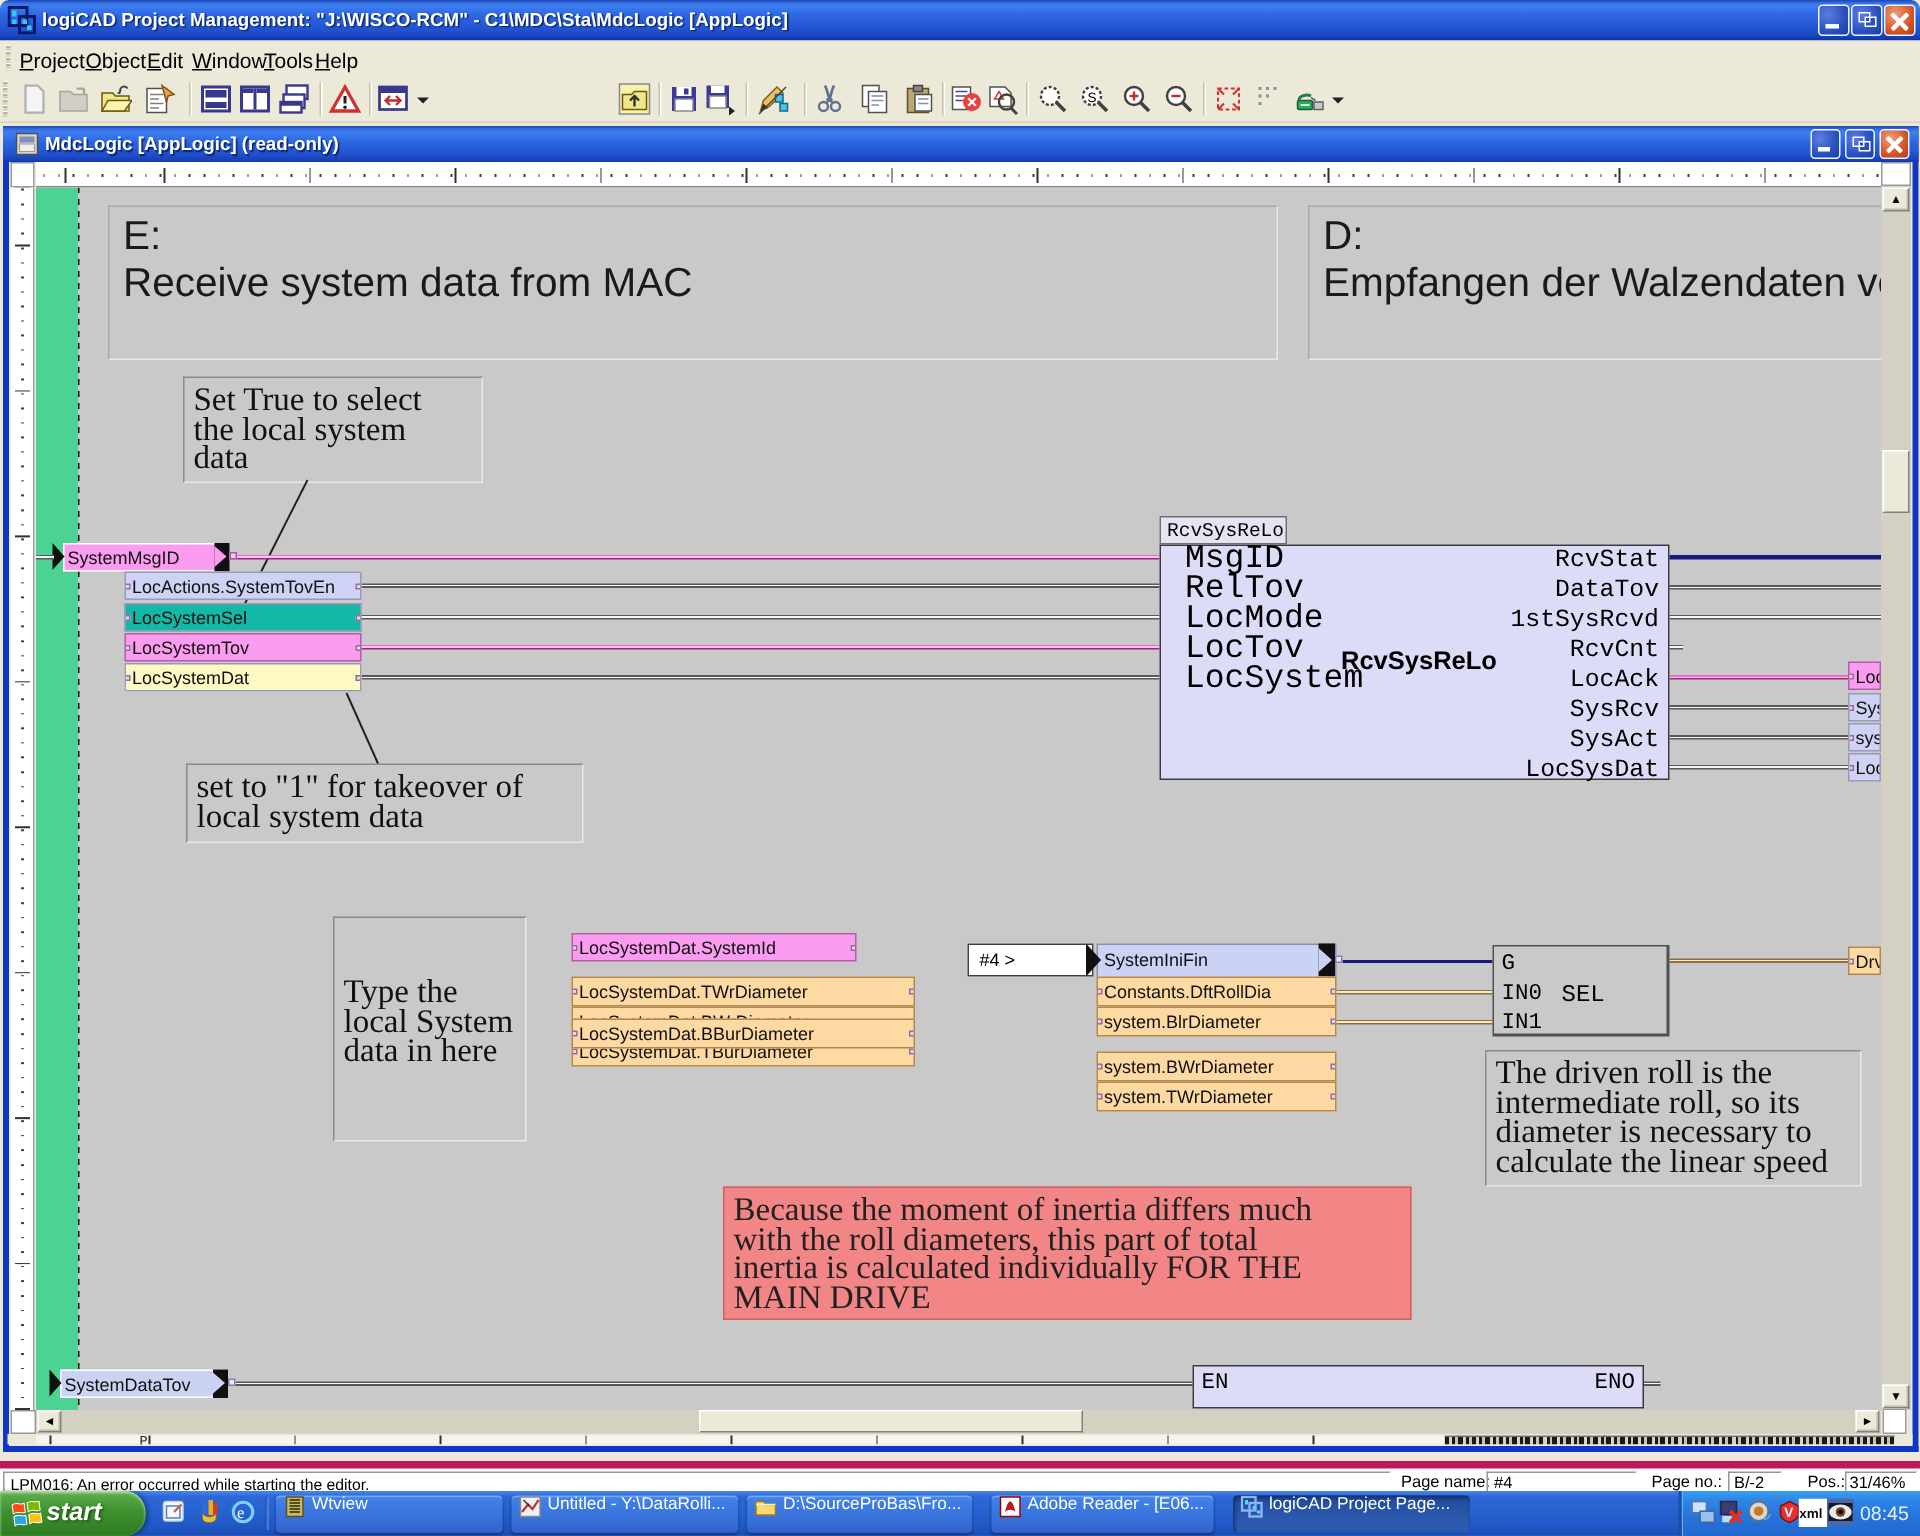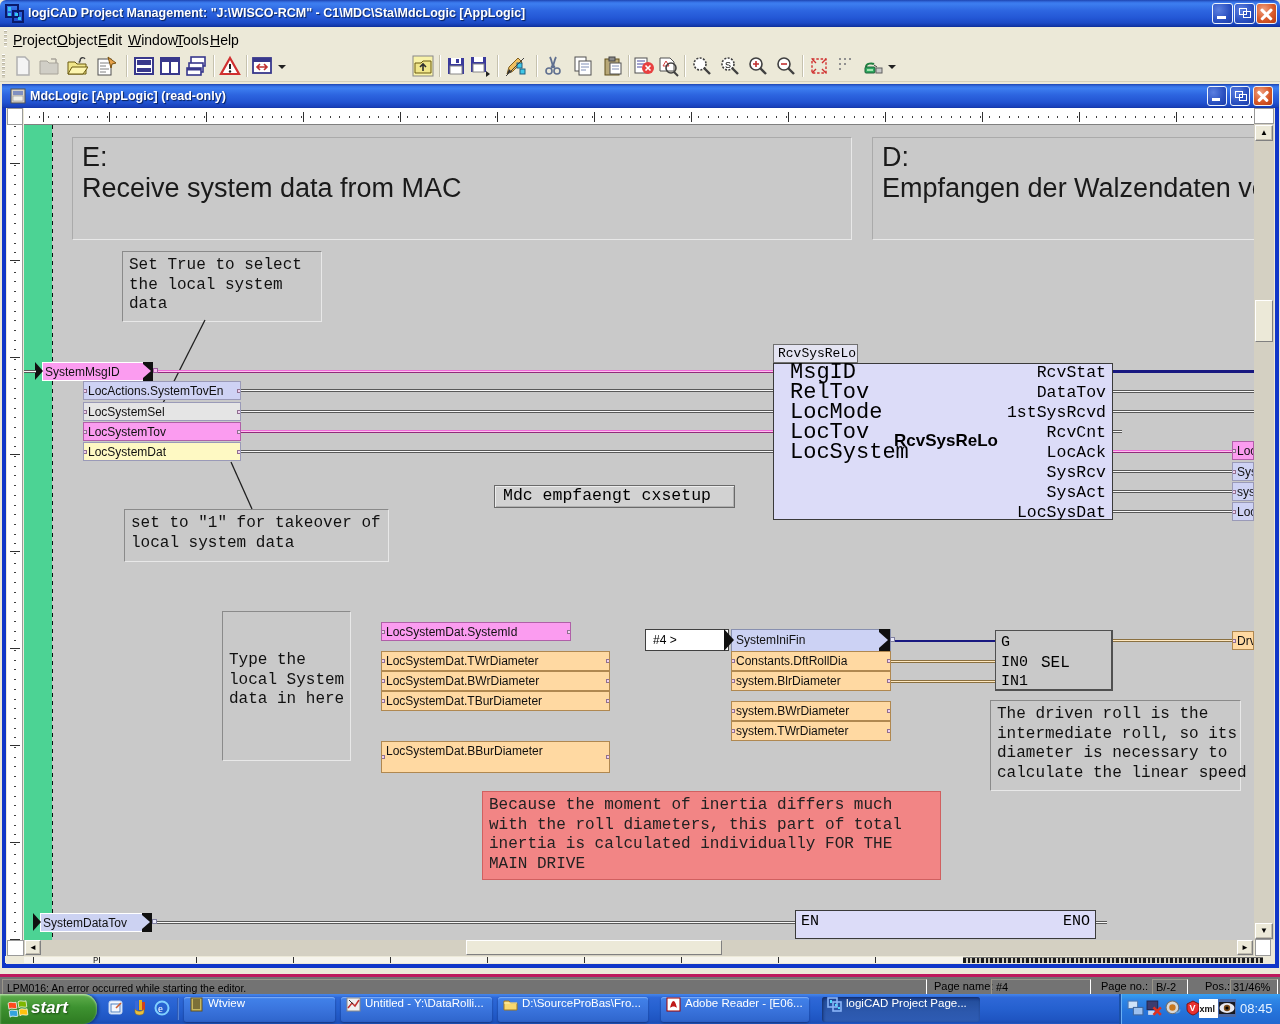--- a/index.html
+++ b/index.html
@@ -64,21 +64,21 @@
 
 .sbv{position:absolute;left:1254px;top:108px;width:20px;height:832px;background:#d4d0c2;}
 .sbh{position:absolute;left:24px;top:940px;width:1230px;height:16px;background:#d4d0c2;}
 .sbbtn{position:absolute;background:#ece9d8;border:1px solid #fff;border-right-color:#808080;border-bottom-color:#808080;
   box-shadow:inset -1px -1px 0 #c0bcae;font-size:8px;color:#000;text-align:center;line-height:14px;}
 .sbthumb{position:absolute;background:#ece9d8;border:1px solid #fff;border-right-color:#808080;border-bottom-color:#808080;}
 
 .hdr{position:absolute;border:1px solid #e8e8e8;border-left-color:#aaa;border-top-color:#aaa;color:#1a1a1a;}
 .hdr .t{position:absolute;left:9px;top:4px;font-size:27px;line-height:31px;}
 .cmt{position:absolute;border:1px solid #8a8a8a;border-right-color:#e8e8e8;border-bottom-color:#e8e8e8;
-  font-family:Liberation Mono, monospace;font-size:16px;line-height:19.5px;color:#111;padding:4px 0 0 6px;white-space:pre;}
+  font-family:Liberation Serif, serif;font-size:22px;line-height:19.5px;color:#111;padding:4px 0 0 6px;white-space:pre;}
 .lbl{position:absolute;height:19px;font-size:12px;line-height:18px;color:#101010;padding-left:4px;
   border:1px solid #9a9ab8;white-space:nowrap;overflow:hidden;}
 .pinL{position:absolute;left:-1px;top:50%;margin-top:-2px;width:4px;height:4px;background:#f0d0f0;border:1px solid #907090;}
 .pinR{position:absolute;right:-1px;top:50%;margin-top:-2px;width:4px;height:4px;background:#f0d0f0;border:1px solid #907090;}
 .lineg{position:absolute;height:3px;background:linear-gradient(180deg,#585858 0 1px,#f8f8f8 1px 2px,#585858 2px 3px);}
 .linep{position:absolute;height:3px;background:linear-gradient(180deg,#ee6ad8 0 1px,#ffc0f0 1px 2px,#922a7a 2px 3px);}
 .linen{position:absolute;height:3px;background:#181880;}
 .lineo{position:absolute;height:3px;background:linear-gradient(180deg,#8a7040 0 1px,#ffe8c0 1px 2px,#8a7040 2px 3px);}
 .arrR{position:absolute;width:0;height:0;border-style:solid;}
 .taskbtn{position:absolute;top:3px;height:25px;border-radius:3px;display:flex;align-items:flex-start;
@@ -313,21 +313,20 @@
 local System
 data in here</div>
  <div class="cmt" style="left:966px;top:575px;width:251px;height:91px">The driven roll is the
 intermediate roll, so its
 diameter is necessary to
 calculate the linear speed</div>
  <div class="cmt" style="left:458px;top:666px;width:459px;height:89px;background:#f28585;border-color:#d06060;color:#222">Because the moment of inertia differs much
 with the roll diameters, this part of total
 inertia is calculated individually FOR THE
 MAIN DRIVE</div>
- <div class="mono abs" style="left:470px;top:360px;width:241px;height:23px;background:#d2d2d2;border:1px solid #6a6a6a;box-shadow:inset 1px 1px 0 #ececec,inset -1px -1px 0 #b0b0b0;font-size:16.5px;line-height:20px;padding-left:8px">Mdc empfaengt cxsetup</div>
 
  <svg class="abs" style="left:0;top:0" width="1230" height="815" viewBox="0 0 1230 815">
   <line x1="181" y1="195" x2="139" y2="278" stroke="#202020" stroke-width="1.3"></line>
   <line x1="207" y1="337" x2="228" y2="384" stroke="#202020" stroke-width="1.3"></line>
  </svg>
 
  <div class="linep" style="left:129px;top:245px;width:620px"></div>
  <div class="lineg" style="left:216px;top:264px;width:533px"></div>
  <div class="lineg" style="left:216px;top:285px;width:533px"></div>
  <div class="linep" style="left:216px;top:305px;width:533px"></div>
@@ -353,21 +352,21 @@
  <div class="arrR" style="left:119px;top:239px;border-width:7.5px 0 7.5px 8px;border-color:transparent transparent transparent #fb9cf0"></div>
  <div class="lineg" style="left:0;top:245px;width:12px"></div>
  <div class="abs" style="left:129px;top:243px;width:5px;height:5px;background:#f8c0f0;border:1px solid #a060a0"></div>
  <div class="lbl" style="left:16px;top:788px;width:112px;background:#ccd2f2;border-color:#fff;padding-left:2px">SystemDataTov<div class="pinR"></div></div>
  <div class="arrR" style="left:9px;top:788px;border-width:9.5px 0 9.5px 8px;border-color:transparent transparent transparent #101010"></div>
  <div class="abs" style="left:118px;top:788px;width:10px;height:19px;background:#101010"></div>
  <div class="arrR" style="left:118px;top:790px;border-width:7.5px 0 7.5px 8px;border-color:transparent transparent transparent #ccd2f2"></div>
  <div class="abs" style="left:128px;top:794px;width:5px;height:5px;background:#e8e8f8;border:1px solid #8080a0"></div>
 
  <div class="lbl" style="left:59px;top:256px;width:158px;background:#ced2f4;border-color:#9a9ab8">LocActions.SystemTovEn<div class="pinL"></div><div class="pinR"></div></div>
- <div class="lbl" style="left:59px;top:277px;width:158px;background:#e5e5e5;border-color:#9a9ab8">LocSystemSel<div class="pinL"></div><div class="pinR"></div></div>
+ <div class="lbl" style="left:59px;top:277px;width:158px;background:#14b8a6;border-color:#9a9ab8">LocSystemSel<div class="pinL"></div><div class="pinR"></div></div>
  <div class="lbl" style="left:59px;top:297px;width:158px;background:#fb9cf0;border-color:#b060a8">LocSystemTov<div class="pinL"></div><div class="pinR"></div></div>
  <div class="lbl" style="left:59px;top:317px;width:158px;background:#fef9c3;border-color:#9a9ab8">LocSystemDat<div class="pinL"></div><div class="pinR"></div></div>
 
  <div class="mono abs" style="left:749px;top:219px;width:85px;height:19px;background:#e4e4f2;border:1px solid #707070;font-size:13px;line-height:17px;padding-left:4px">RcvSysReLo</div>
  <div class="abs" style="left:749px;top:238px;width:340px;height:157px;background:#dcdcf8;border:1px solid #3a3a3a">
   <div class="mono abs" style="left:16px;top:-1px;font-size:22px;line-height:20px;white-space:pre">MsgID
 RelTov
 LocMode
 LocTov
 LocSystem</div>
@@ -385,21 +384,21 @@
  <div class="lbl" style="left:1208px;top:316px;width:22px;background:#fb9cf0;border-color:#b060a8">Loc<div class="pinL"></div></div>
  <div class="lbl" style="left:1208px;top:337px;width:22px;background:#ced2f4">Sys<div class="pinL"></div></div>
  <div class="lbl" style="left:1208px;top:357px;width:22px;background:#ced2f4;font-size:12px">syst<div class="pinL"></div></div>
  <div class="lbl" style="left:1208px;top:377px;width:22px;background:#ced2f4">Loc<div class="pinL"></div></div>
  <div class="lbl" style="left:1208px;top:506px;width:22px;background:#ffd9a2;border-color:#b08850">Drvl<div class="pinL"></div></div>
 
  <div class="lbl" style="left:357px;top:497px;width:190px;background:#fb9cf0;border-color:#b060a8">LocSystemDat.SystemId<div class="pinL"></div><div class="pinR"></div></div>
  <div class="lbl" style="left:357px;top:526px;width:229px;height:20px;background:#ffd9a2;border-color:#b08850">LocSystemDat.TWrDiameter<div class="pinL"></div><div class="pinR"></div></div>
  <div class="lbl" style="left:357px;top:546px;width:229px;height:20px;background:#ffd9a2;border-color:#b08850">LocSystemDat.BWrDiameter<div class="pinL"></div><div class="pinR"></div></div>
  <div class="lbl" style="left:357px;top:566px;width:229px;height:20px;background:#ffd9a2;border-color:#b08850">LocSystemDat.TBurDiameter<div class="pinL"></div><div class="pinR"></div></div>
- <div class="lbl" style="left:357px;top:616px;width:229px;height:32px;background:#ffd9a2;border-color:#b08850">LocSystemDat.BBurDiameter<div class="pinL"></div><div class="pinR"></div></div>
+ <div class="lbl" style="left:357px;top:554px;width:229px;height:20px;background:#ffd9a2;border-color:#b08850">LocSystemDat.BBurDiameter<div class="pinL"></div><div class="pinR"></div></div>
 
  <div class="abs" style="left:621px;top:504px;width:84px;height:22px;background:#fff;border:1px solid #404040;font-size:12px;line-height:20px;padding-left:7px">#4 &gt;</div>
 
  <div class="lbl" style="left:707px;top:504px;width:160px;height:32px;line-height:21px;background:#ccd2f4;border-color:#8890b0">SystemIniFin<div class="pinR"></div></div>
  <div class="arrR" style="left:700px;top:504px;border-width:11px 0 11px 10px;border-color:transparent transparent transparent #101010"></div>
  <div class="abs" style="left:855px;top:504px;width:11px;height:22px;background:#101010"></div>
  <div class="arrR" style="left:855px;top:507px;border-width:8px 0 8px 9px;border-color:transparent transparent transparent #ccd2f4"></div>
  <div class="abs" style="left:866px;top:512px;width:5px;height:5px;background:#e8e8f8;border:1px solid #8080a0"></div>
  <div class="lbl" style="left:707px;top:526px;width:160px;height:20px;background:#ffd9a2;border-color:#b08850">Constants.DftRollDia<div class="pinL"></div><div class="pinR"></div></div>
  <div class="lbl" style="left:707px;top:546px;width:160px;height:20px;background:#ffd9a2;border-color:#b08850">system.BlrDiameter<div class="pinL"></div><div class="pinR"></div></div>
@@ -433,21 +432,21 @@
 <div style="position:absolute;left:7px;top:940px;width:17px;height:16px;background:#fff;border:1px solid #9a9a9a"></div>
 <div style="position:absolute;left:1255px;top:939px;width:16px;height:17px;background:#fff;border:1px solid #9a9a9a"></div>
 
 <div id="botstrip" style="position:absolute;left:5px;top:956px;width:1270px;height:7px;background:#ece9d8;overflow:hidden">
  <div style="position:absolute;left:19px;top:1px;width:1230px;height:6px;background:#f6f4ec;
    background-image:repeating-linear-gradient(90deg,#303030 0 1px,transparent 1px 97px);background-position:75px 0;"></div>
  <div class="mono" style="position:absolute;left:88px;top:0px;font-size:9px;color:#222">P</div>
  <div style="position:absolute;left:958px;top:1px;width:300px;height:6px;background:repeating-linear-gradient(90deg,#1a1a1a 0 3px,#d8d4c4 3px 5px,#1a1a1a 5px 7px,#c8c4b4 7px 9px);border-top:1px solid #707070"></div>
 </div>
 
-<div id="statusbar" style="position:absolute;left:0;top:974px;width:1280px;height:20px;background:#737373;border-top:3px solid #be185d;font-size:11px;color:#000">
+<div id="statusbar" style="position:absolute;left:0;top:974px;width:1280px;height:20px;background:#ffffff;border-top:5px solid #be185d;font-size:11px;color:#000">
  <div style="position:absolute;left:2px;top:2px;width:925px;height:16px;border:1px solid #9a968a;border-bottom-color:#fff;border-right-color:#fff;padding:2px 0 0 4px;font-size:10.5px">LPM016: An error occurred while starting the editor.</div>
  <div style="position:absolute;left:934px;top:3px">Page name:</div>
  <div style="position:absolute;left:991px;top:2px;width:100px;height:16px;border:1px solid #9a968a;border-bottom-color:#fff;border-right-color:#fff;padding:1px 0 0 4px">#4</div>
  <div style="position:absolute;left:1101px;top:3px">Page no.:</div>
  <div style="position:absolute;left:1152px;top:2px;width:36px;height:16px;border:1px solid #9a968a;border-bottom-color:#fff;border-right-color:#fff;padding:1px 0 0 3px">B/-2</div>
  <div style="position:absolute;left:1205px;top:3px">Pos.:</div>
  <div style="position:absolute;left:1230px;top:2px;width:48px;height:16px;border:1px solid #9a968a;border-bottom-color:#fff;border-right-color:#fff;padding:1px 0 0 2px">31/46%</div>
 </div>
 
 <div id="taskbar" style="position:absolute;left:0;top:994px;width:1280px;height:30px;

